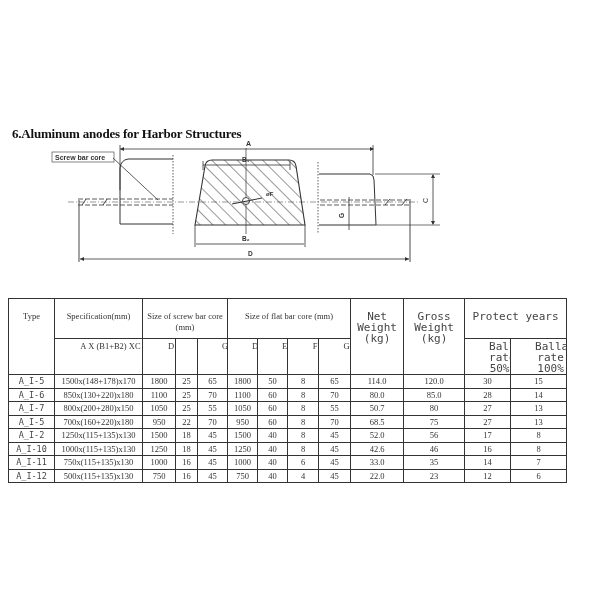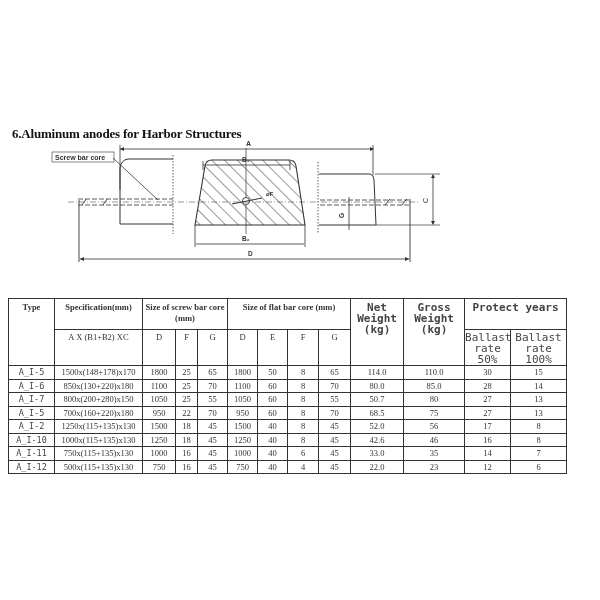--- a/index.html
+++ b/index.html
@@ -4,22 +4,22 @@
 <style>
   html, body { margin:0; padding:0; background:#ffffff; }
   body { width:600px; height:600px; position:relative; overflow:hidden; font-family:"Liberation Serif", serif; color:#222; }
   .title { position:absolute; left:12px; top:126px; font-size:13px; font-weight:bold; font-family:"Liberation Serif", serif; color:#111; letter-spacing:-0.2px; }
   .drawing { position:absolute; left:0; top:138px; width:600px; height:130px; }
   .drawing text { font-family:"Liberation Sans", sans-serif; }
   table.spec { position:absolute; left:8px; top:298px; border-collapse:collapse; table-layout:fixed; width:558px; }
   table.spec td { border:1px solid #333; text-align:center; vertical-align:middle; padding:0; font-size:8.5px; color:#333; line-height:11px; overflow:hidden; white-space:nowrap; }
   table.spec td.serif { font-family:"Liberation Serif", serif; }
   table.spec td.mono { font-family:"DejaVu Sans Mono", monospace; font-size:11px; color:#444; }
-  table.spec tr.h1 td { height:27px; vertical-align:top; padding-top:3px;font-weight:bold; }
-  table.spec tr.h2 td { height:22px; vertical-align:top; padding-top:2px; }
+  table.spec tr.h1 td { height:27px; vertical-align:top; padding-top:12px; }
+  table.spec tr.h2 td { height:22px; vertical-align:top; padding-top:2px;padding-left:24px; }
   table.spec tr.data td { height:12.5px; line-height:12px; font-size:8.5px; }
   table.spec td.wrap { white-space:normal; }
 </style>
 </head>
 <body>
 
 <div class="title">6.Aluminum anodes for Harbor Structures</div>
 
 <svg class="drawing" viewBox="0 138 600 130" width="600" height="130" xmlns="http://www.w3.org/2000/svg">
   <defs>
@@ -145,21 +145,21 @@
         <td class="mono">A_I-5</td>
         <td class="serif">1500x(148+178)x170</td>
         <td class="serif">1800</td>
         <td class="serif">25</td>
         <td class="serif">65</td>
         <td class="serif">1800</td>
         <td class="serif">50</td>
         <td class="serif">8</td>
         <td class="serif">65</td>
         <td class="serif">114.0</td>
-        <td class="serif">110.0</td>
+        <td class="serif">120.0</td>
         <td class="serif">30</td>
         <td class="serif">15</td>
       </tr>
       <tr class="data">
         <td class="mono">A_I-6</td>
         <td class="serif">850x(130+220)x180</td>
         <td class="serif">1100</td>
         <td class="serif">25</td>
         <td class="serif">70</td>
         <td class="serif">1100</td>

